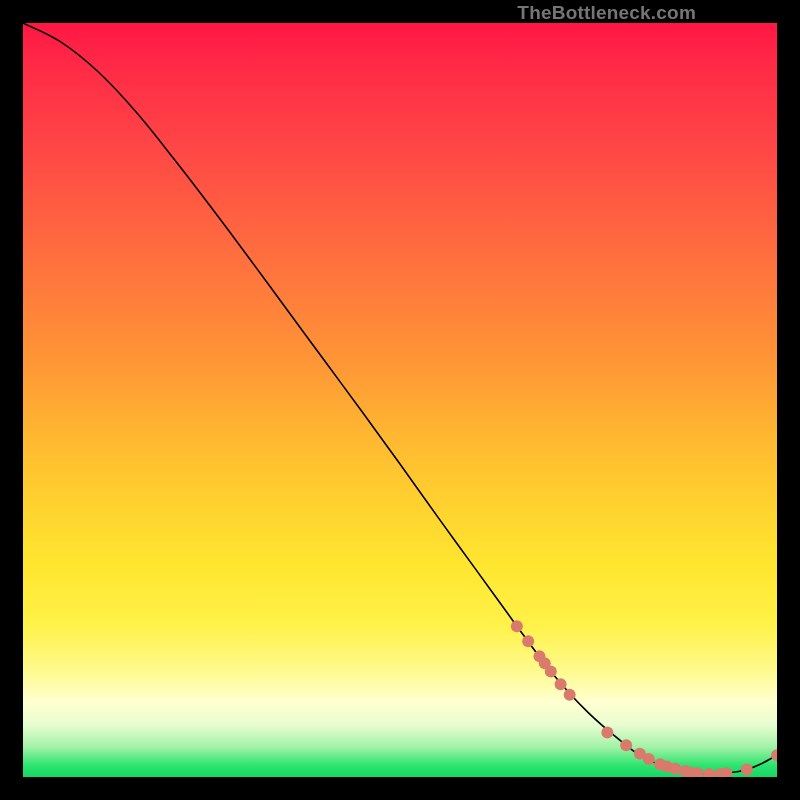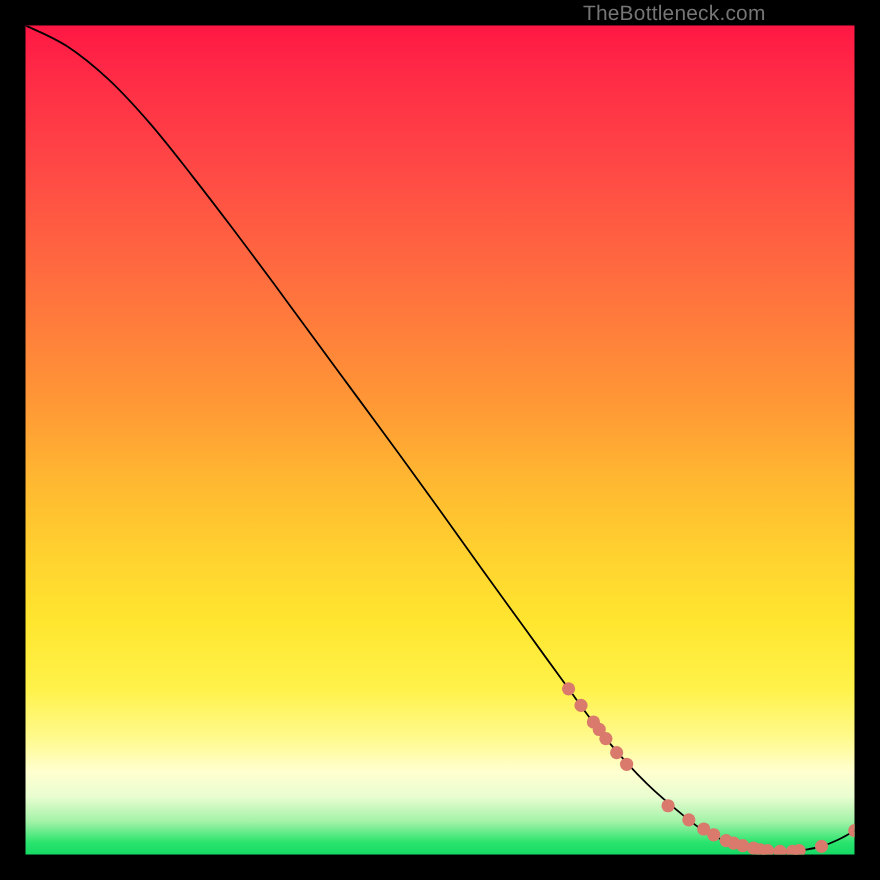--- a/index.html
+++ b/index.html
@@ -8,20 +8,21 @@
     width: 800px;
     height: 800px;
     background: #000;
     overflow: hidden;
   }
   .stage {
     position: relative;
     width: 716px;
     height: 800px;
     background: #000;
+    font-weight: bold;
   }
   .plot {
     position: absolute;
     left: 23px;
     top: 23px;
     width: 754px;
     height: 754px;
     overflow: hidden;
   }
   .gradient {

